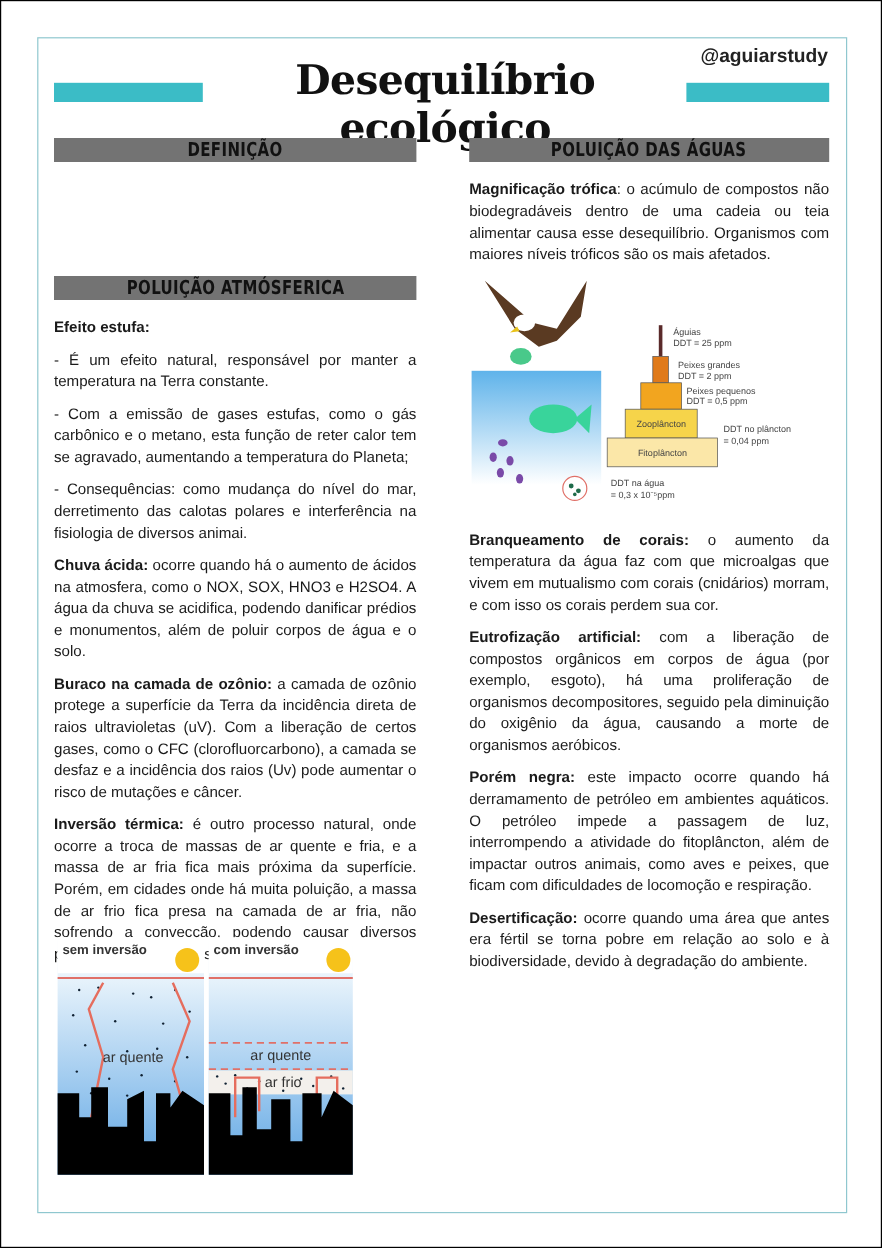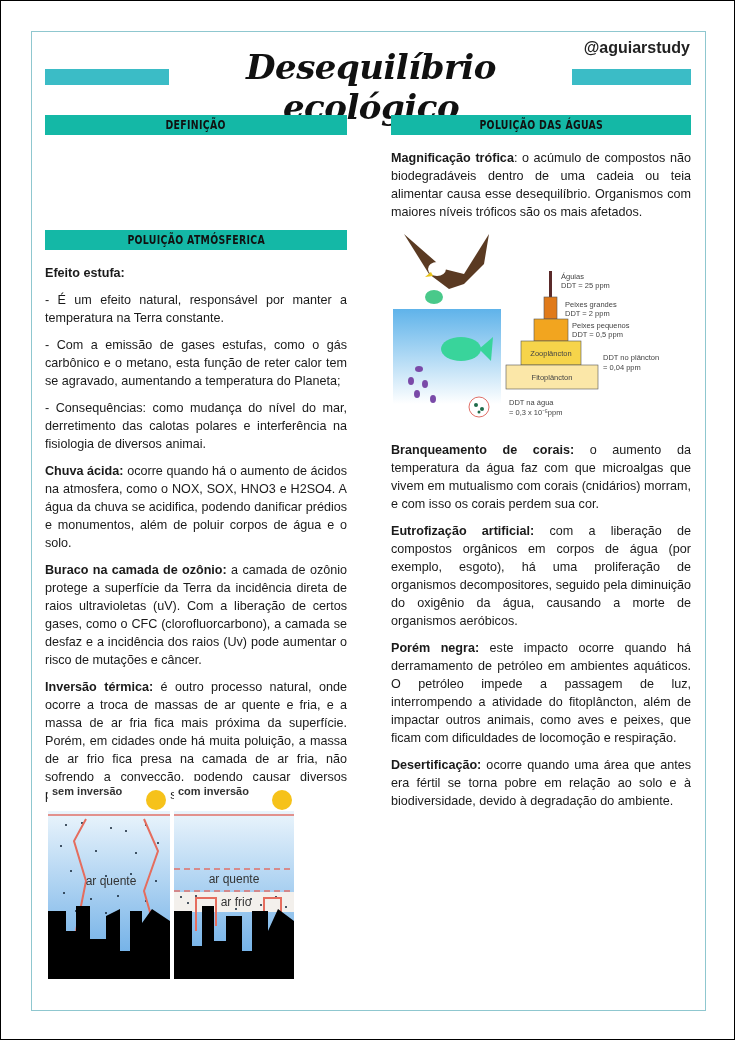--- a/index.html
+++ b/index.html
@@ -3,24 +3,24 @@
 <meta charset="utf-8">
 <style>
   * { box-sizing: border-box; margin: 0; padding: 0; }
   html, body { width: 735px; height: 1040px; background: #fff; overflow: hidden; }
   body { position: relative; font-family: "Liberation Sans", sans-serif; color: #1a1a1a; }
   .outer { position: absolute; left: 0; top: 0; width: 735px; height: 1040px; border: 1px solid #000; }
   .frame { position: absolute; left: 30px; top: 30px; width: 675px; height: 980px; border: 1px solid #8fc7cf; }
   .handle { position: absolute; right: 44px; top: 38px; font-size: 16px; font-weight: bold; color: #222; }
   .title-bar { position: absolute; top: 68px; height: 16px; background: #3bbcc6; }
   .title { position: absolute; top: 46px; left: 170px; width: 400px; text-align: center;
-           font-family: "DejaVu Serif", serif; font-style: italic; font-weight: bold; font-size: 34px;
+           font-family: "DejaVu Serif", serif; font-weight: bold; font-size: 34px;
            letter-spacing: -0.5px; color: #111; }
-  .sec-head { position: absolute; height: 20px; background: #14b8a6; text-align: center;
-              font-family: "DejaVu Sans", sans-serif; font-size: 12px; font-weight: bold; letter-spacing: 0.4px;
+  .sec-head { position: absolute; height: 20px; background: #737373; text-align: center;
+              font-family: "DejaVu Sans", sans-serif; font-size: 16px; font-weight: bold; letter-spacing: 0.4px;
               line-height: 20px; color: #111; transform-origin: center; }
   .sec-head span { display: inline-block; transform: scaleX(0.78); }
   .col { position: absolute; font-size: 12.6px; line-height: 18px; text-align: justify; }
   .col p { margin-bottom: 9px; }
   .col b { font-weight: bold; }
   .img-box { position: absolute; }
 </style>
 </head>
 <body>
 

